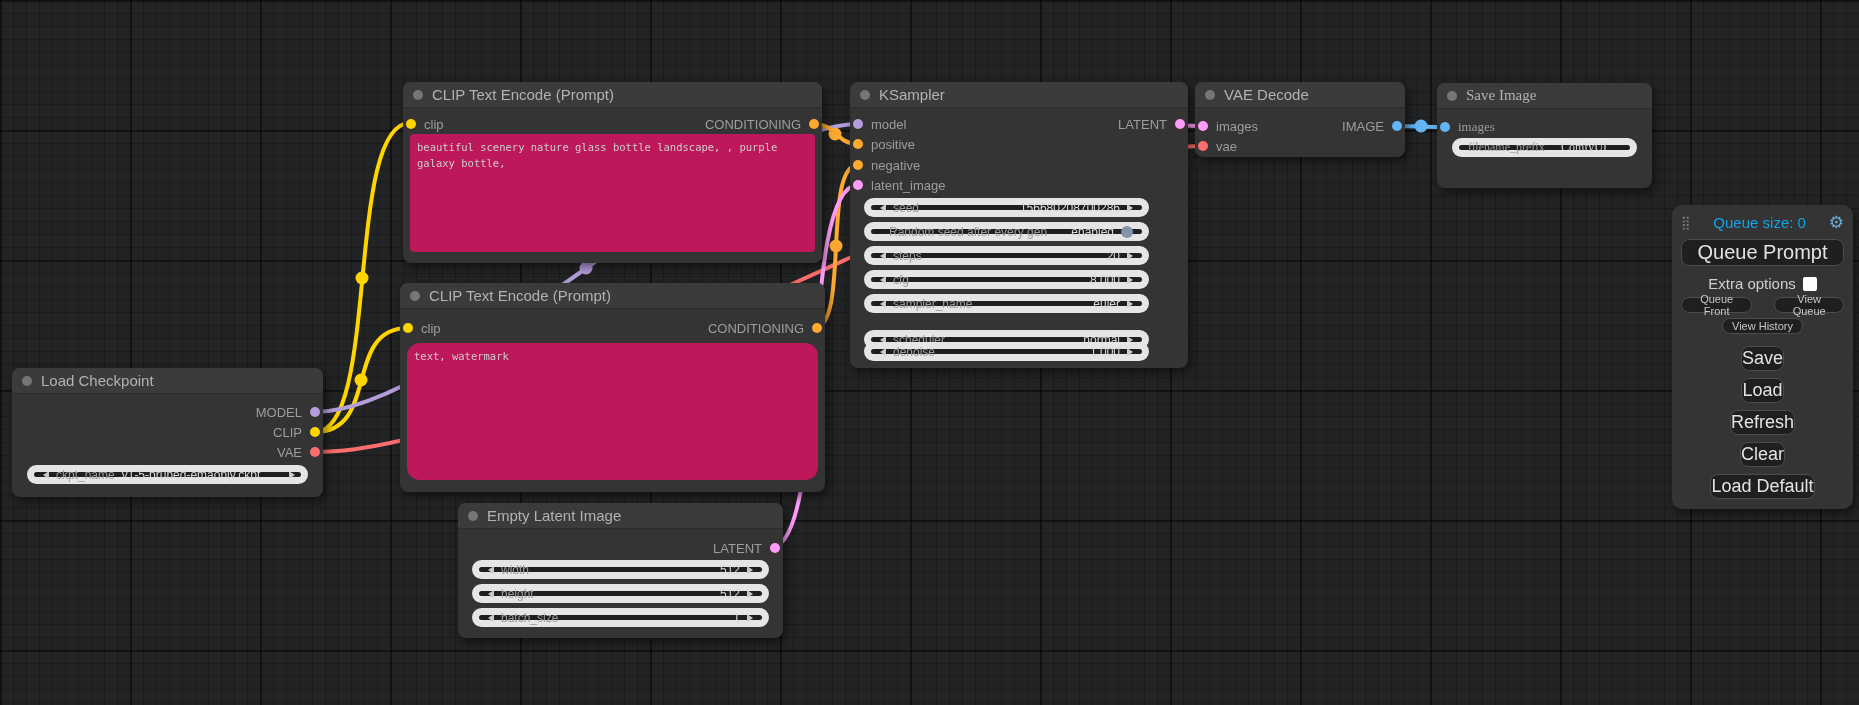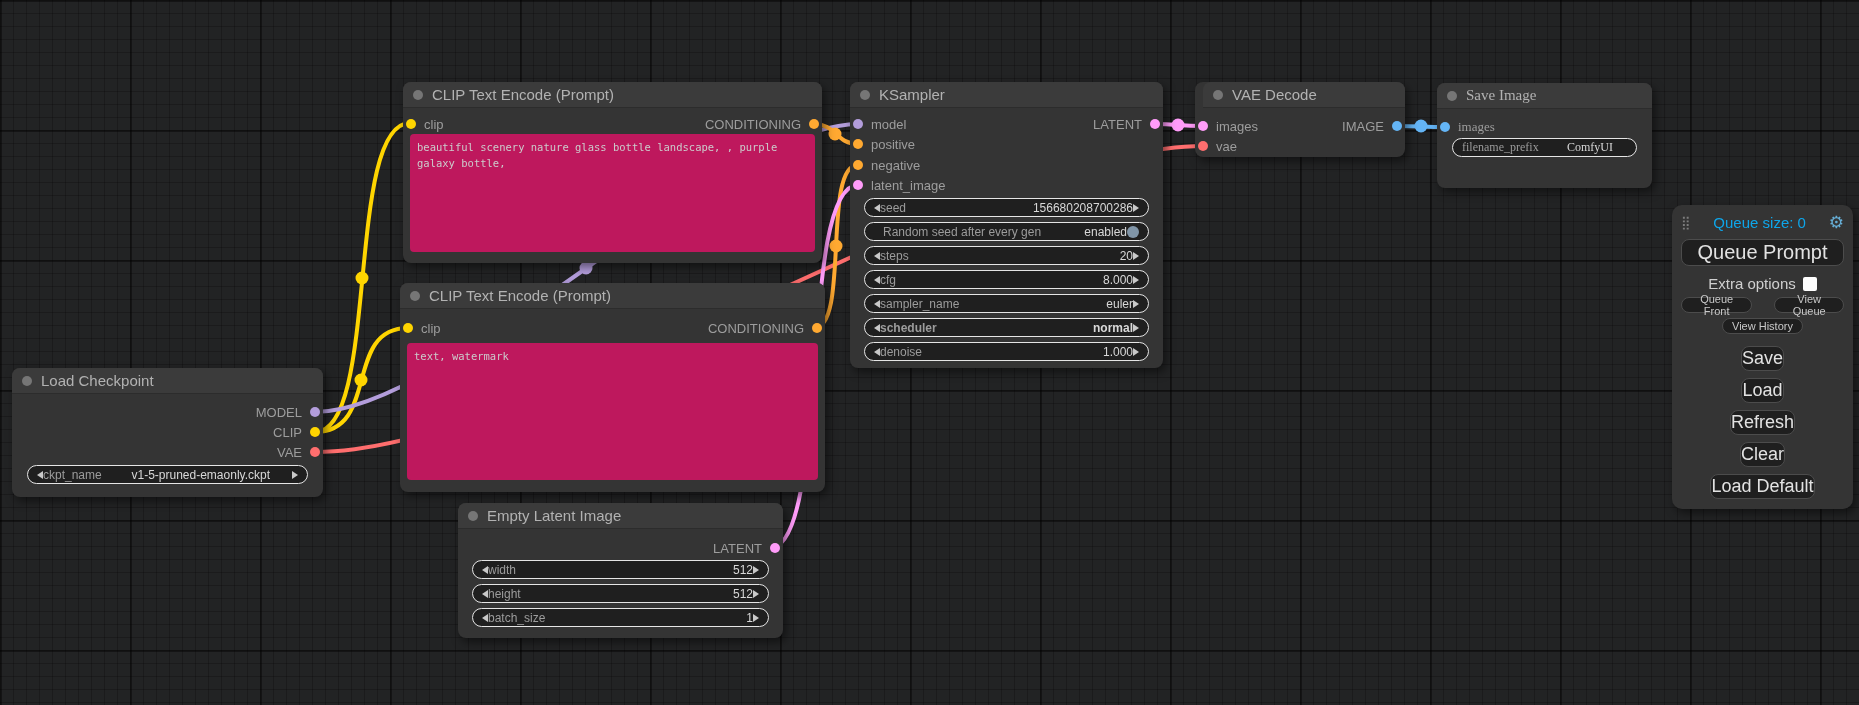--- a/index.html
+++ b/index.html
@@ -28,22 +28,22 @@
     border-bottom:1px solid #2c2c2c;
     font-size:15px; color:#b2b2b2; white-space:nowrap;
   }
   .title-dot { width:10px; height:10px; border-radius:50%; background:#767676; flex:0 0 auto; }
   .slot { position:absolute; height:20px; display:flex; align-items:center; gap:8px; font-size:13px; color:#9d9d9d; white-space:nowrap; }
   .slot.in  { left:3px; }
   .slot.out { right:3px; flex-direction:row-reverse; }
   .slot-dot { width:10px; height:10px; border-radius:50%; flex:0 0 auto; }
   .widget {
     position:absolute; height:19px; background:#1f1f1f;
-    border:1px solid #e5e5e5; border-radius:10px;
-    display:flex; align-items:center; padding:0 9px;
+    border:7px solid #e5e5e5; border-radius:10px;
+    display:flex; align-items:center; gap:7px; padding:0 9px;
     font-size:12px; color:#9c9c9c; white-space:nowrap;
   }
   .widget .val { margin-left:auto; color:#d8d8d8; }
   .arr-l { width:0; height:0; border-top:4px solid transparent; border-bottom:4px solid transparent; border-right:6px solid #c9c9c9; }
   .arr-r { width:0; height:0; border-top:4px solid transparent; border-bottom:4px solid transparent; border-left:6px solid #c9c9c9; }
   .toggle-dot { width:12px; height:12px; border-radius:50%; background:#8095a8; flex:0 0 auto; }
   .textarea {
     position:absolute; left:7px; right:7px; background:#be185d;
     border-radius:4px; padding:5px 7px;
     font-family:"DejaVu Sans Mono", monospace; font-size:10.5px; line-height:1.55;
@@ -148,21 +148,21 @@
     <span>CLIP Text Encode (Prompt)</span>
   </div>
   <div class="slot in" style="top:35px;">
     <span class="slot-dot" style="background:#FFD500;"></span>
     <span>clip</span>
   </div>
   <div class="slot out" style="top:35px;">
     <span class="slot-dot" style="background:#FFA931;"></span>
     <span>CONDITIONING</span>
   </div>
-  <div class="textarea" style="top:60px; bottom:12px;">text, watermark</div>
+  <div class="textarea" style="top:60px; bottom:12px;border-radius:13px;">text, watermark</div>
 </div>
 
 <div class="node" style="left:458px; top:503px; width:325px; height:135px;">
   <div class="node-title">
     <span class="title-dot"></span>
     <span>Empty Latent Image</span>
   </div>
   <div class="slot out" style="top:35px;">
     <span class="slot-dot" style="background:#FF9CF9;"></span>
     <span>LATENT</span>
@@ -180,21 +180,21 @@
     <span class="arr-r"></span>
   </div>
   <div class="widget" style="left:14px; top:105px; width:297px;">
     <span class="arr-l"></span>
     <span>batch_size</span>
     <span class="val">1</span>
     <span class="arr-r"></span>
   </div>
 </div>
 
-<div class="node" style="left:850px; top:82px; width:313px; height:286px;">
+<div class="node" style="left:850px; top:82px; width:338px; height:286px;">
   <div class="node-title">
     <span class="title-dot"></span>
     <span>KSampler</span>
   </div>
   <div class="slot in" style="top:32px;">
     <span class="slot-dot" style="background:#B39DDB;"></span>
     <span>model</span>
   </div>
   <div class="slot in" style="top:52px;">
     <span class="slot-dot" style="background:#FFA931;"></span>
@@ -235,35 +235,35 @@
     <span>cfg</span>
     <span class="val">8.000</span>
     <span class="arr-r"></span>
   </div>
   <div class="widget" style="left:14px; top:212px; width:285px;">
     <span class="arr-l"></span>
     <span>sampler_name</span>
     <span class="val">euler</span>
     <span class="arr-r"></span>
   </div>
-  <div class="widget" style="left:14px; top:236px; width:285px;font-weight:bold;">
+  <div class="widget" style="left:14px; top:248px; width:285px;">
     <span class="arr-l"></span>
     <span>scheduler</span>
     <span class="val">normal</span>
     <span class="arr-r"></span>
   </div>
   <div class="widget" style="left:14px; top:260px; width:285px;">
     <span class="arr-l"></span>
     <span>denoise</span>
     <span class="val">1.000</span>
     <span class="arr-r"></span>
   </div>
 </div>
 
-<div class="node" style="left:1195px; top:82px; width:210px; height:75px;padding-left:8px;">
+<div class="node" style="left:1195px; top:82px; width:210px; height:75px;">
   <div class="node-title">
     <span class="title-dot"></span>
     <span>VAE Decode</span>
   </div>
   <div class="slot in" style="top:34px;">
     <span class="slot-dot" style="background:#FF9CF9;"></span>
     <span>images</span>
   </div>
   <div class="slot in" style="top:54px;">
     <span class="slot-dot" style="background:#FF6E6E;"></span>

